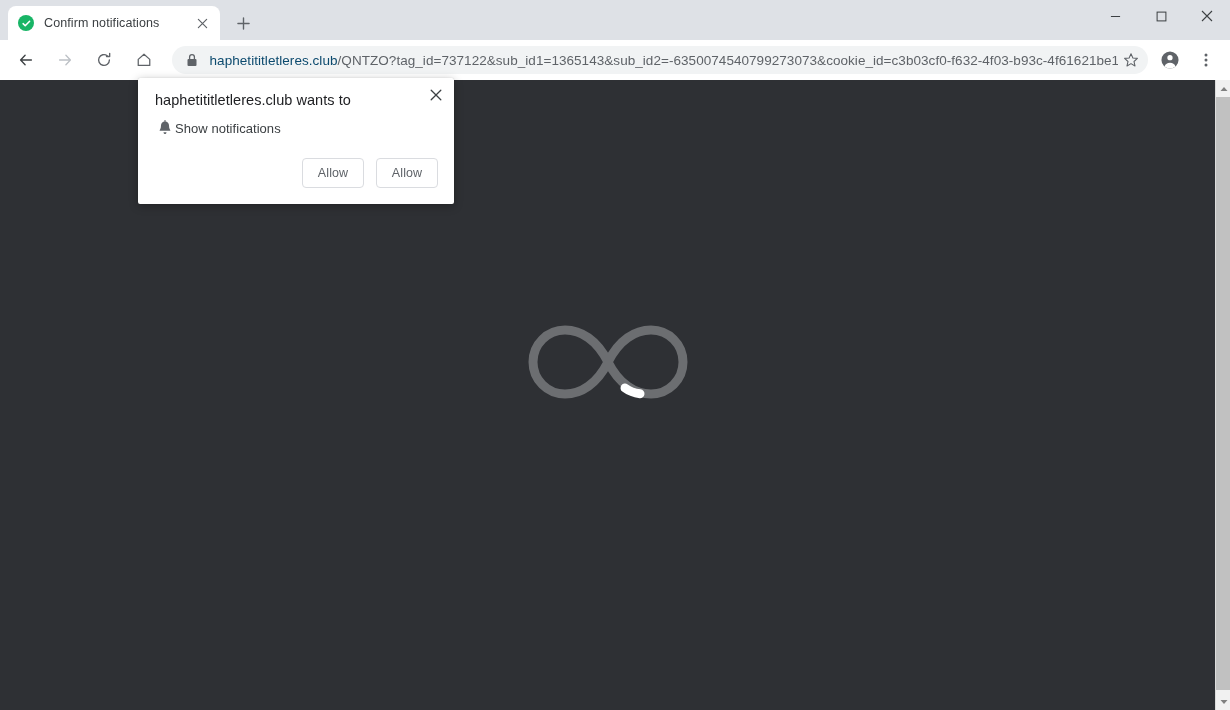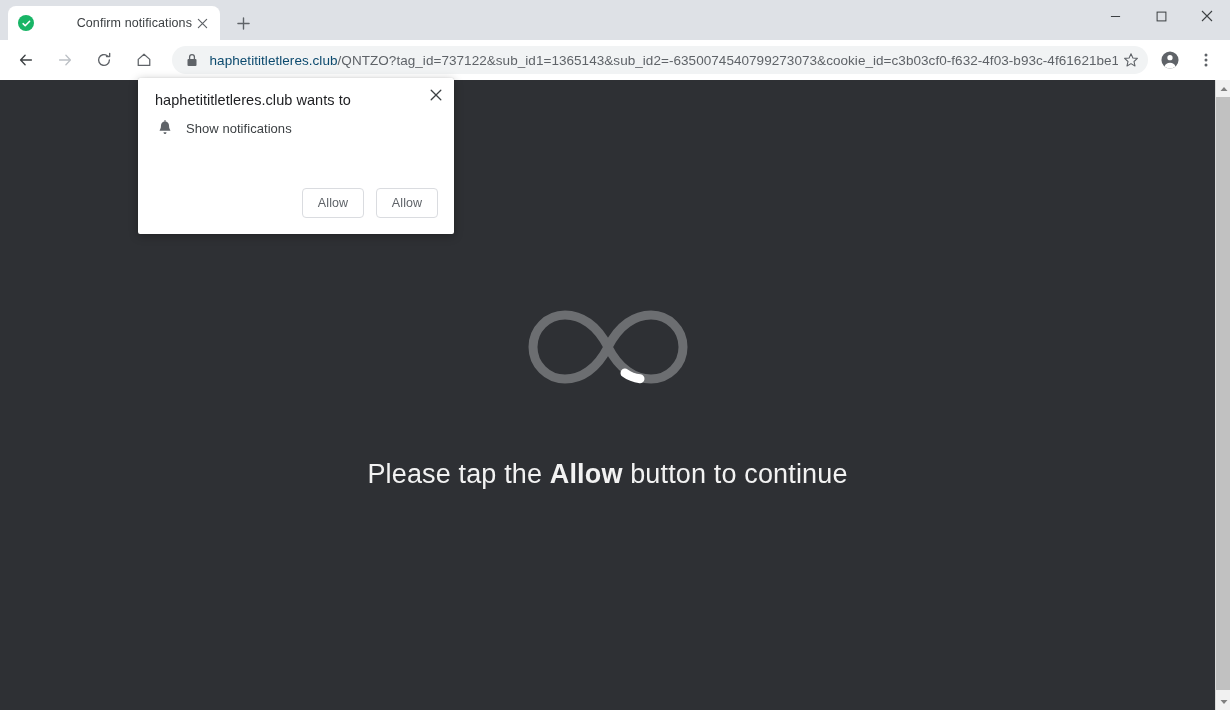--- a/index.html
+++ b/index.html
@@ -18,21 +18,20 @@
     display:flex; align-items:flex-end; position:relative;
   }
   .tab {
     margin-left:8px;
     width:212px; height:34px;
     background:#ffffff;
     border-radius:8px 8px 0 0;
     display:flex; align-items:center;
     padding:0 8px 0 10px;
     position:relative;
-    text-align:right;
   }
   .favicon {
     width:16px; height:16px; border-radius:50%;
     background:#18b566;
     flex:0 0 16px;
     display:flex; align-items:center; justify-content:center;
   }
   .favicon svg { display:block; }
   .tab-title {
     flex:1 1 auto;
@@ -147,21 +146,21 @@
     position:absolute; left:0; top:17px;
     width:15px; height:593px;
     background:#c1c1c1;
   }
   .sb-arrow-bottom { position:absolute; left:0; bottom:0; }
 
   
   .permission {
     position:absolute;
     left:138px; top:78px;
-    width:316px; height:156px;
+    width:316px; height:126px;
     background:#ffffff;
     box-shadow:0 2px 10px rgba(0,0,0,.28), 0 0 1px rgba(0,0,0,.22);
     border-radius:2px;
     z-index:50;
   }
   .perm-close {
     position:absolute; right:6px; top:5px;
     width:24px; height:24px;
     display:flex; align-items:center; justify-content:center;
     color:#3c4043;
@@ -170,21 +169,20 @@
     position:absolute; left:17px; top:14px;
     font-size:14.5px; color:#202124;
     letter-spacing:.05px;
   }
   .perm-row {
     position:absolute; left:17px; top:42px;
     display:flex; align-items:center;
   }
   .perm-bell { width:20px; display:flex; align-items:center; justify-content:center; color:#5f6368; }
   .perm-rowlabel {
-    margin-left:11px;
     font-size:13px; color:#3c4043;
     letter-spacing:.05px;
   }
   .perm-actions {
     position:absolute; right:16px; bottom:16px;
     display:flex; gap:12px;
   }
   .perm-btn {
     min-width:62px; height:30px;
     padding:0 14px;
@@ -312,21 +310,20 @@
                    C 78 24, 62 14, 46 14
                    A 32 32 0 0 0 46 78
                    C 62 78, 78 68, 89 46
                    C 100 24, 116 14, 132 14
                    A 32 32 0 0 1 132 78
                    C 116 78, 100 68, 89 46 Z" fill="none" stroke="#6c6e71" stroke-width="9" stroke-linecap="round"></path>
           <path d="M106 72 C 110 75, 115 77, 121 77.7" fill="none" stroke="#ffffff" stroke-width="9" stroke-linecap="round"></path>
         </svg>
       </div>
 
-      <div class="headline"><span>Please tap the </span><b>Allow</b><span> button to continue</span></div>
 
     </div>
   </div>
 
   <div class="scrollbar">
     <div class="sb-arrow">
       <svg width="8" height="6" viewBox="0 0 8 6">
         <path d="M0.5 5 L4 1 L7.5 5 Z" fill="#808080"></path>
       </svg>
     </div>

